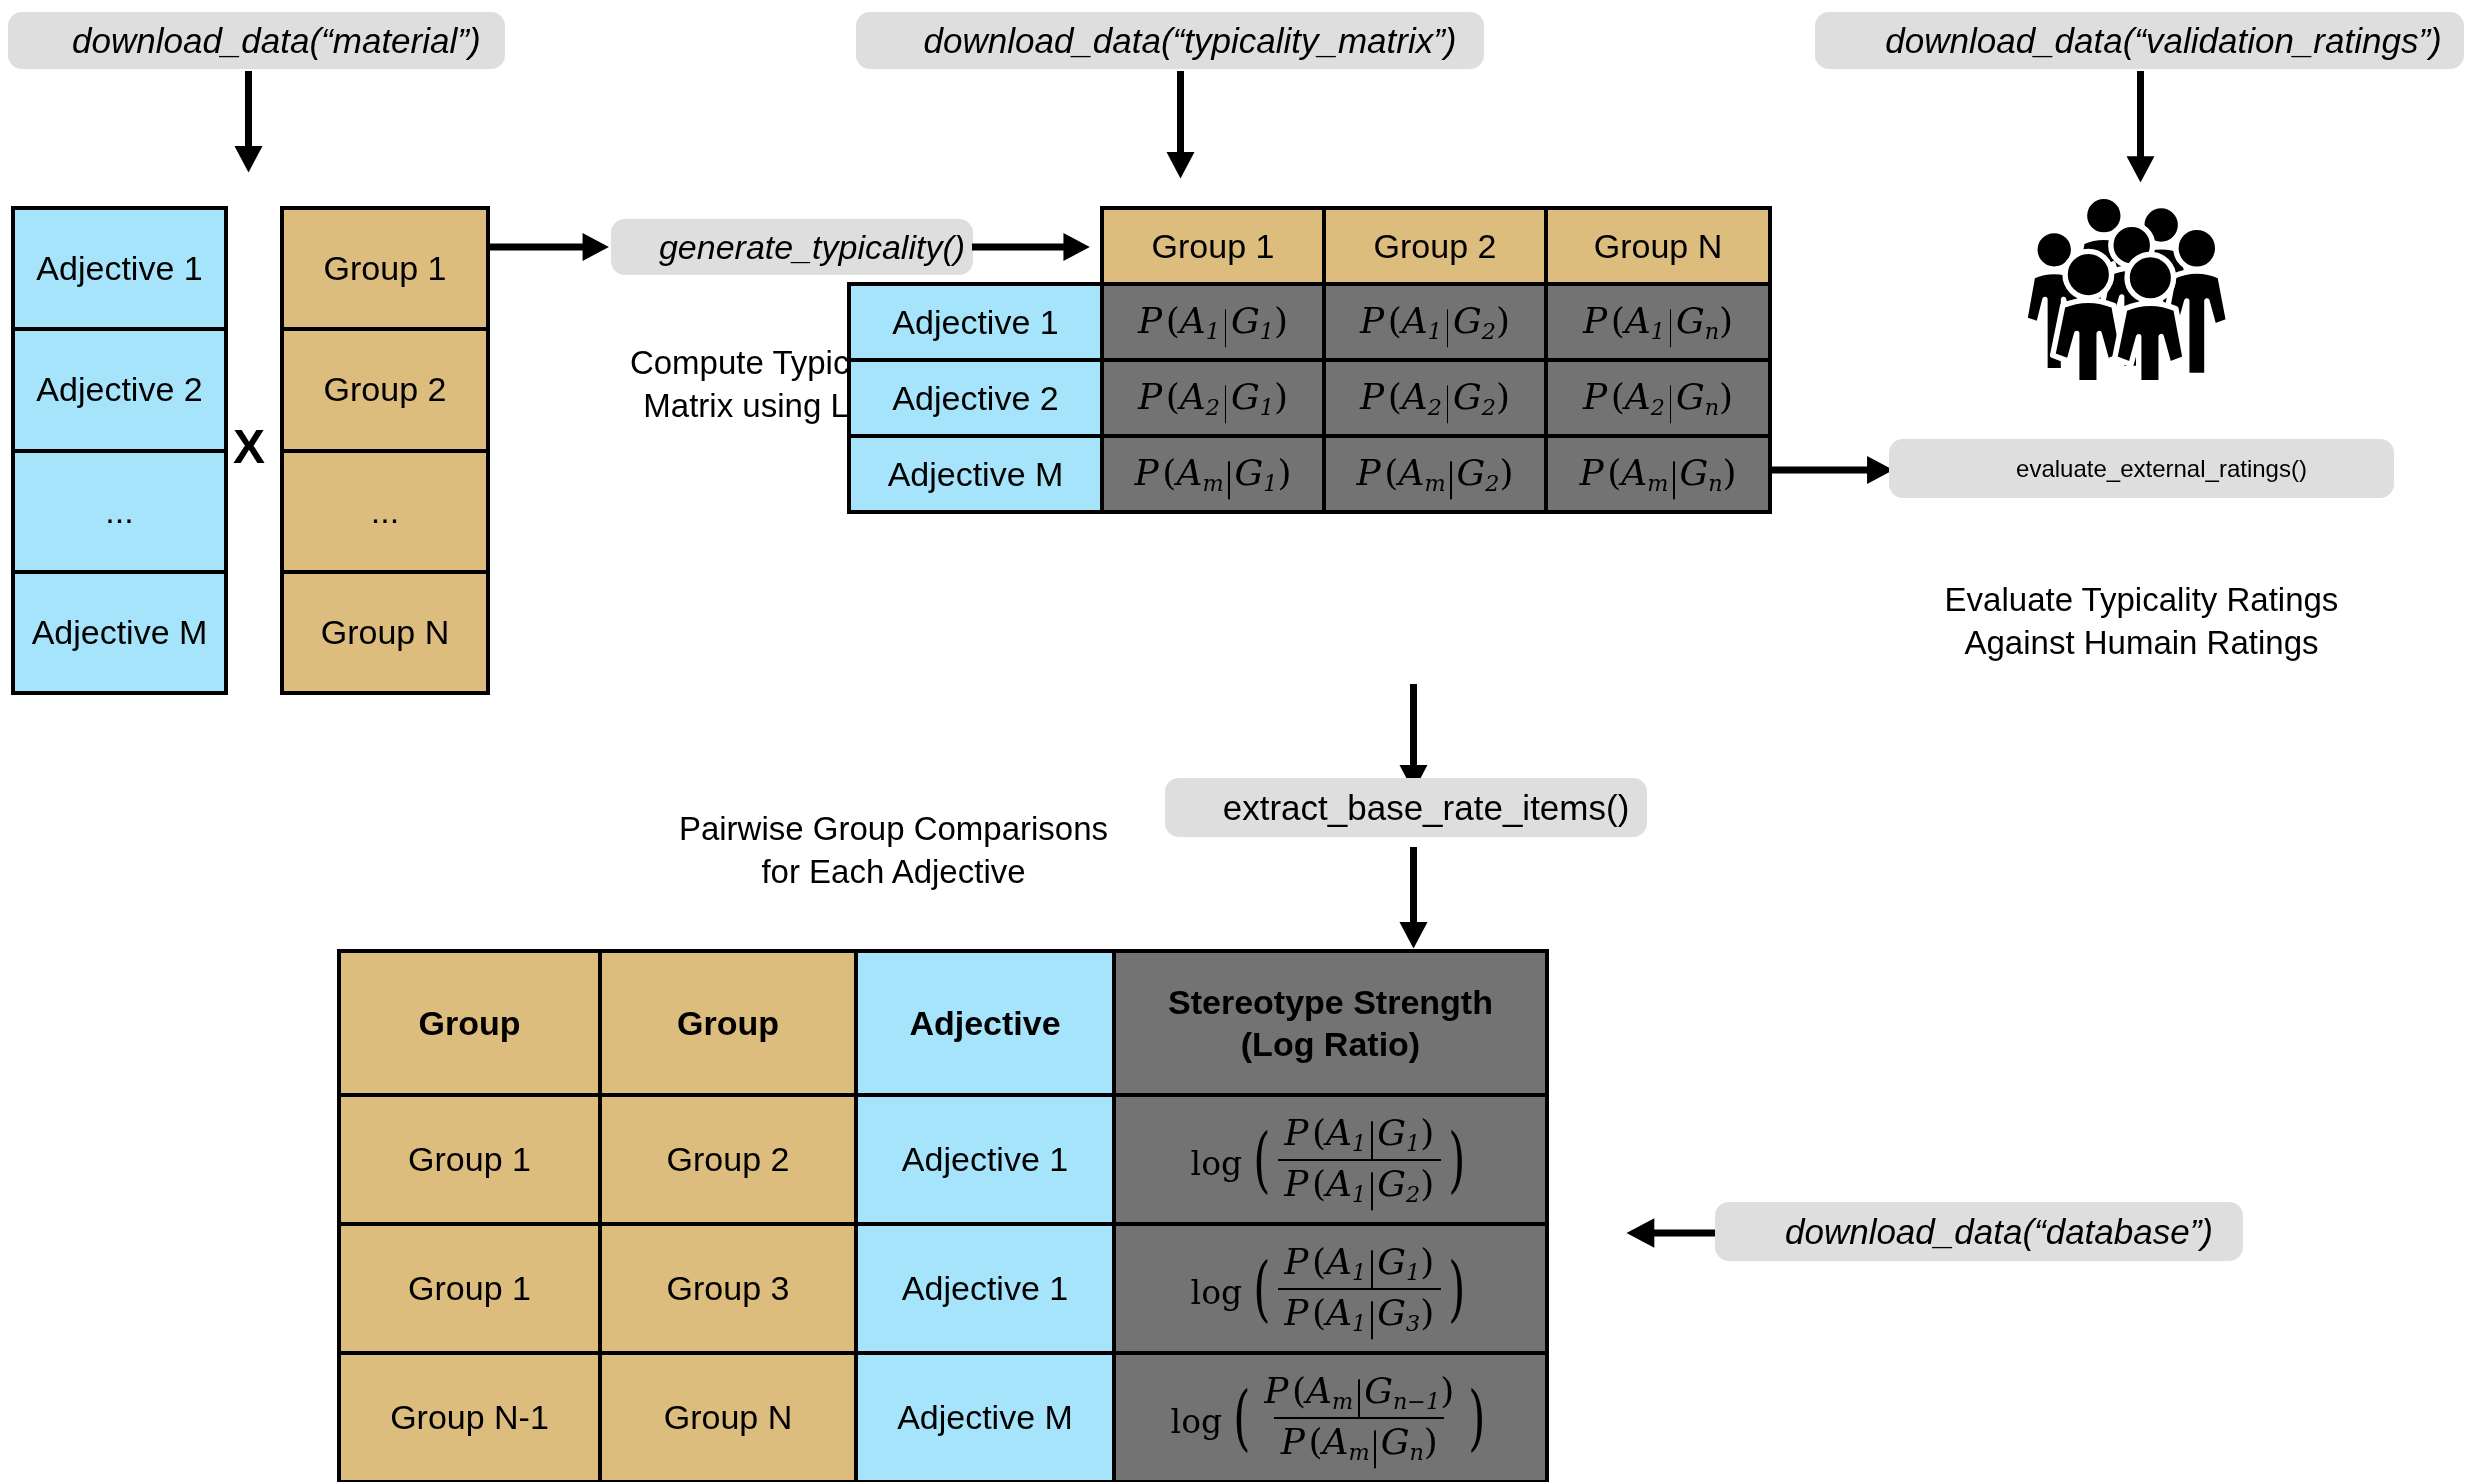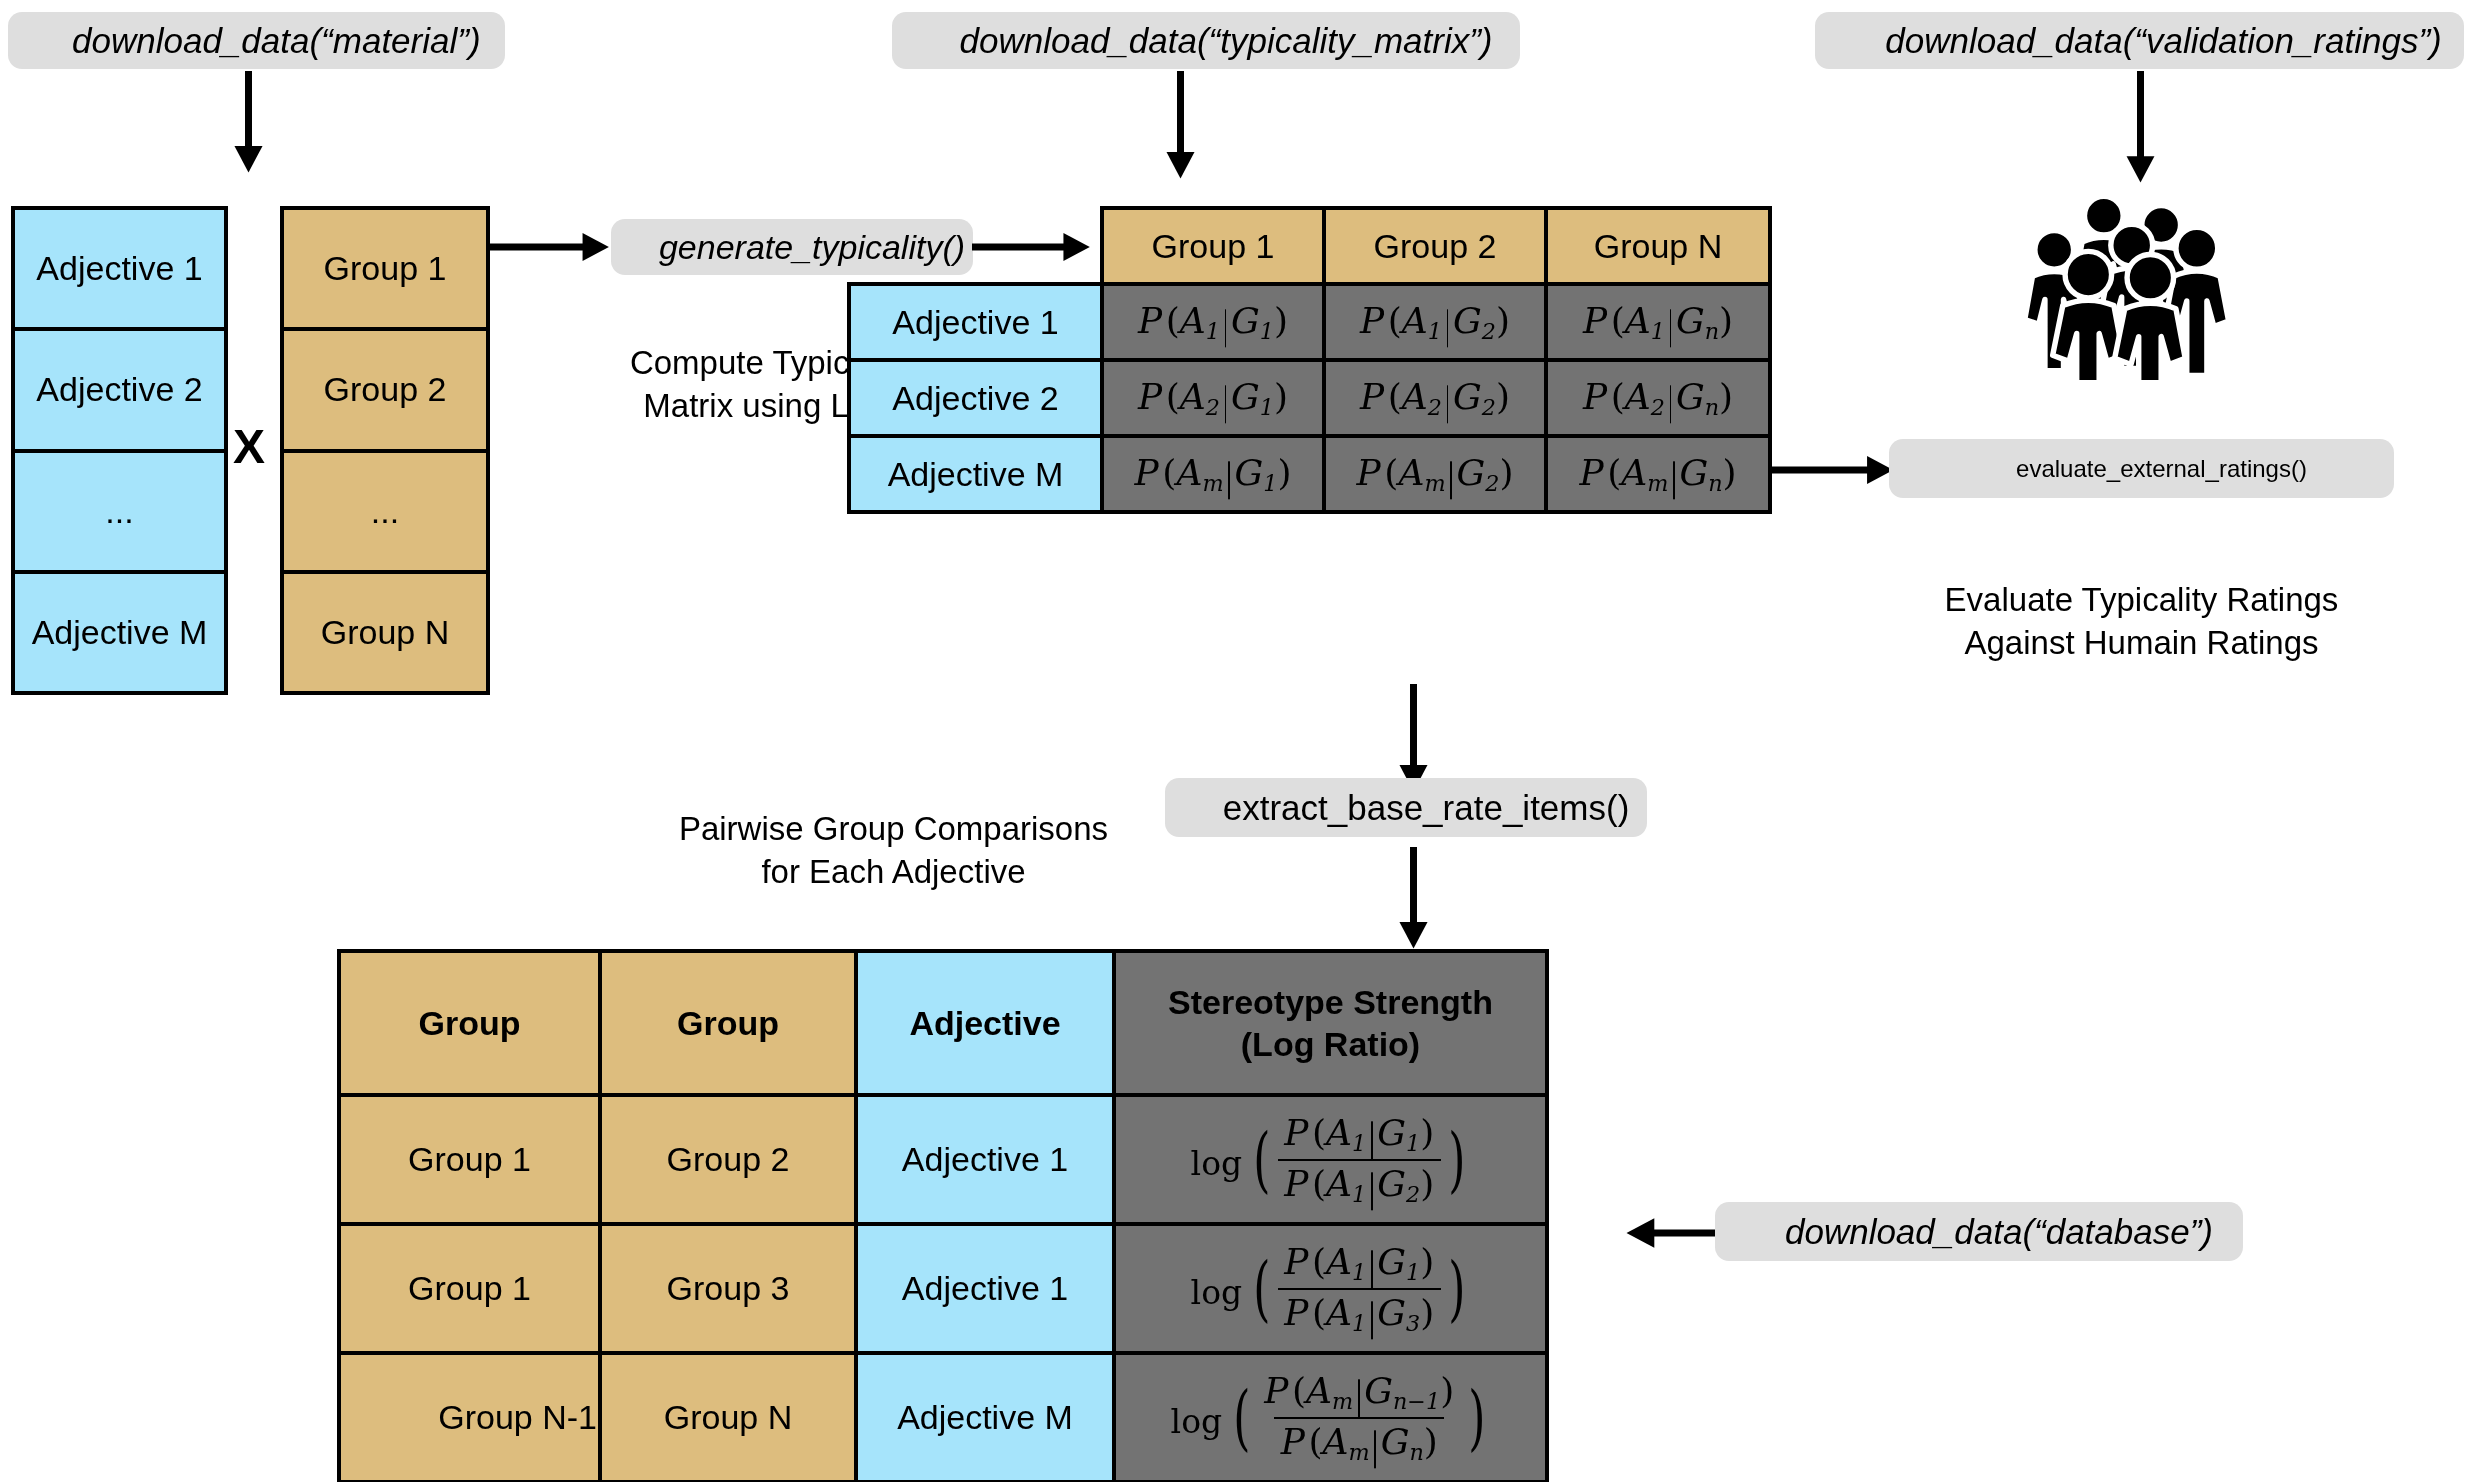--- a/index.html
+++ b/index.html
@@ -56,21 +56,21 @@
 </style>
 </head>
 <body>
 
 <div class="stage">
 
   <div class="pill italic" style="left:7.8px;top:12.4px;width:497px;height:57px;font-size:35px;">
     <span>download_data(“material”)</span>
   </div>
 
-  <div class="pill italic" style="left:892px;top:12.4px;width:628px;height:57px;font-size:35px;">
+  <div class="pill italic" style="left:856px;top:12.4px;width:628px;height:57px;font-size:35px;">
     <span>download_data(“typicality_matrix”)</span>
   </div>
 
   <div class="pill italic" style="left:1815px;top:12.4px;width:649px;height:57px;font-size:35px;padding-left:28px;">
     <span>download_data(“validation_ratings”)</span>
   </div>
 
   <div class="arrow" style="left:225px;top:71px;">
     <svg width="47" height="103" viewBox="0 0 60 132">
       <line x1="30" y1="0" x2="30" y2="108" stroke="#000" stroke-width="9"></line>
@@ -334,21 +334,21 @@
           <span class="frac">
             <span class="num math"><i>P</i> (<i>A</i><span class="sub">1</span><span class="bar"></span><i>G</i><span class="sub">1</span>)</span>
             <span class="den math"><i>P</i> (<i>A</i><span class="sub">1</span><span class="bar"></span><i>G</i><span class="sub">3</span>)</span>
           </span>
           <span class="paren">)</span>
         </span>
       </td>
     </tr>
 
     <tr>
-      <td class="tan lbl" style="height:129px;text-align:right;">
+      <td class="tan lbl" style="height:129px;">
         <span>Group N-1</span>
       </td>
       <td class="tan lbl">
         <span>Group N</span>
       </td>
       <td class="blue lbl">
         <span>Adjective M</span>
       </td>
       <td class="white">
         <span class="logwrap">

